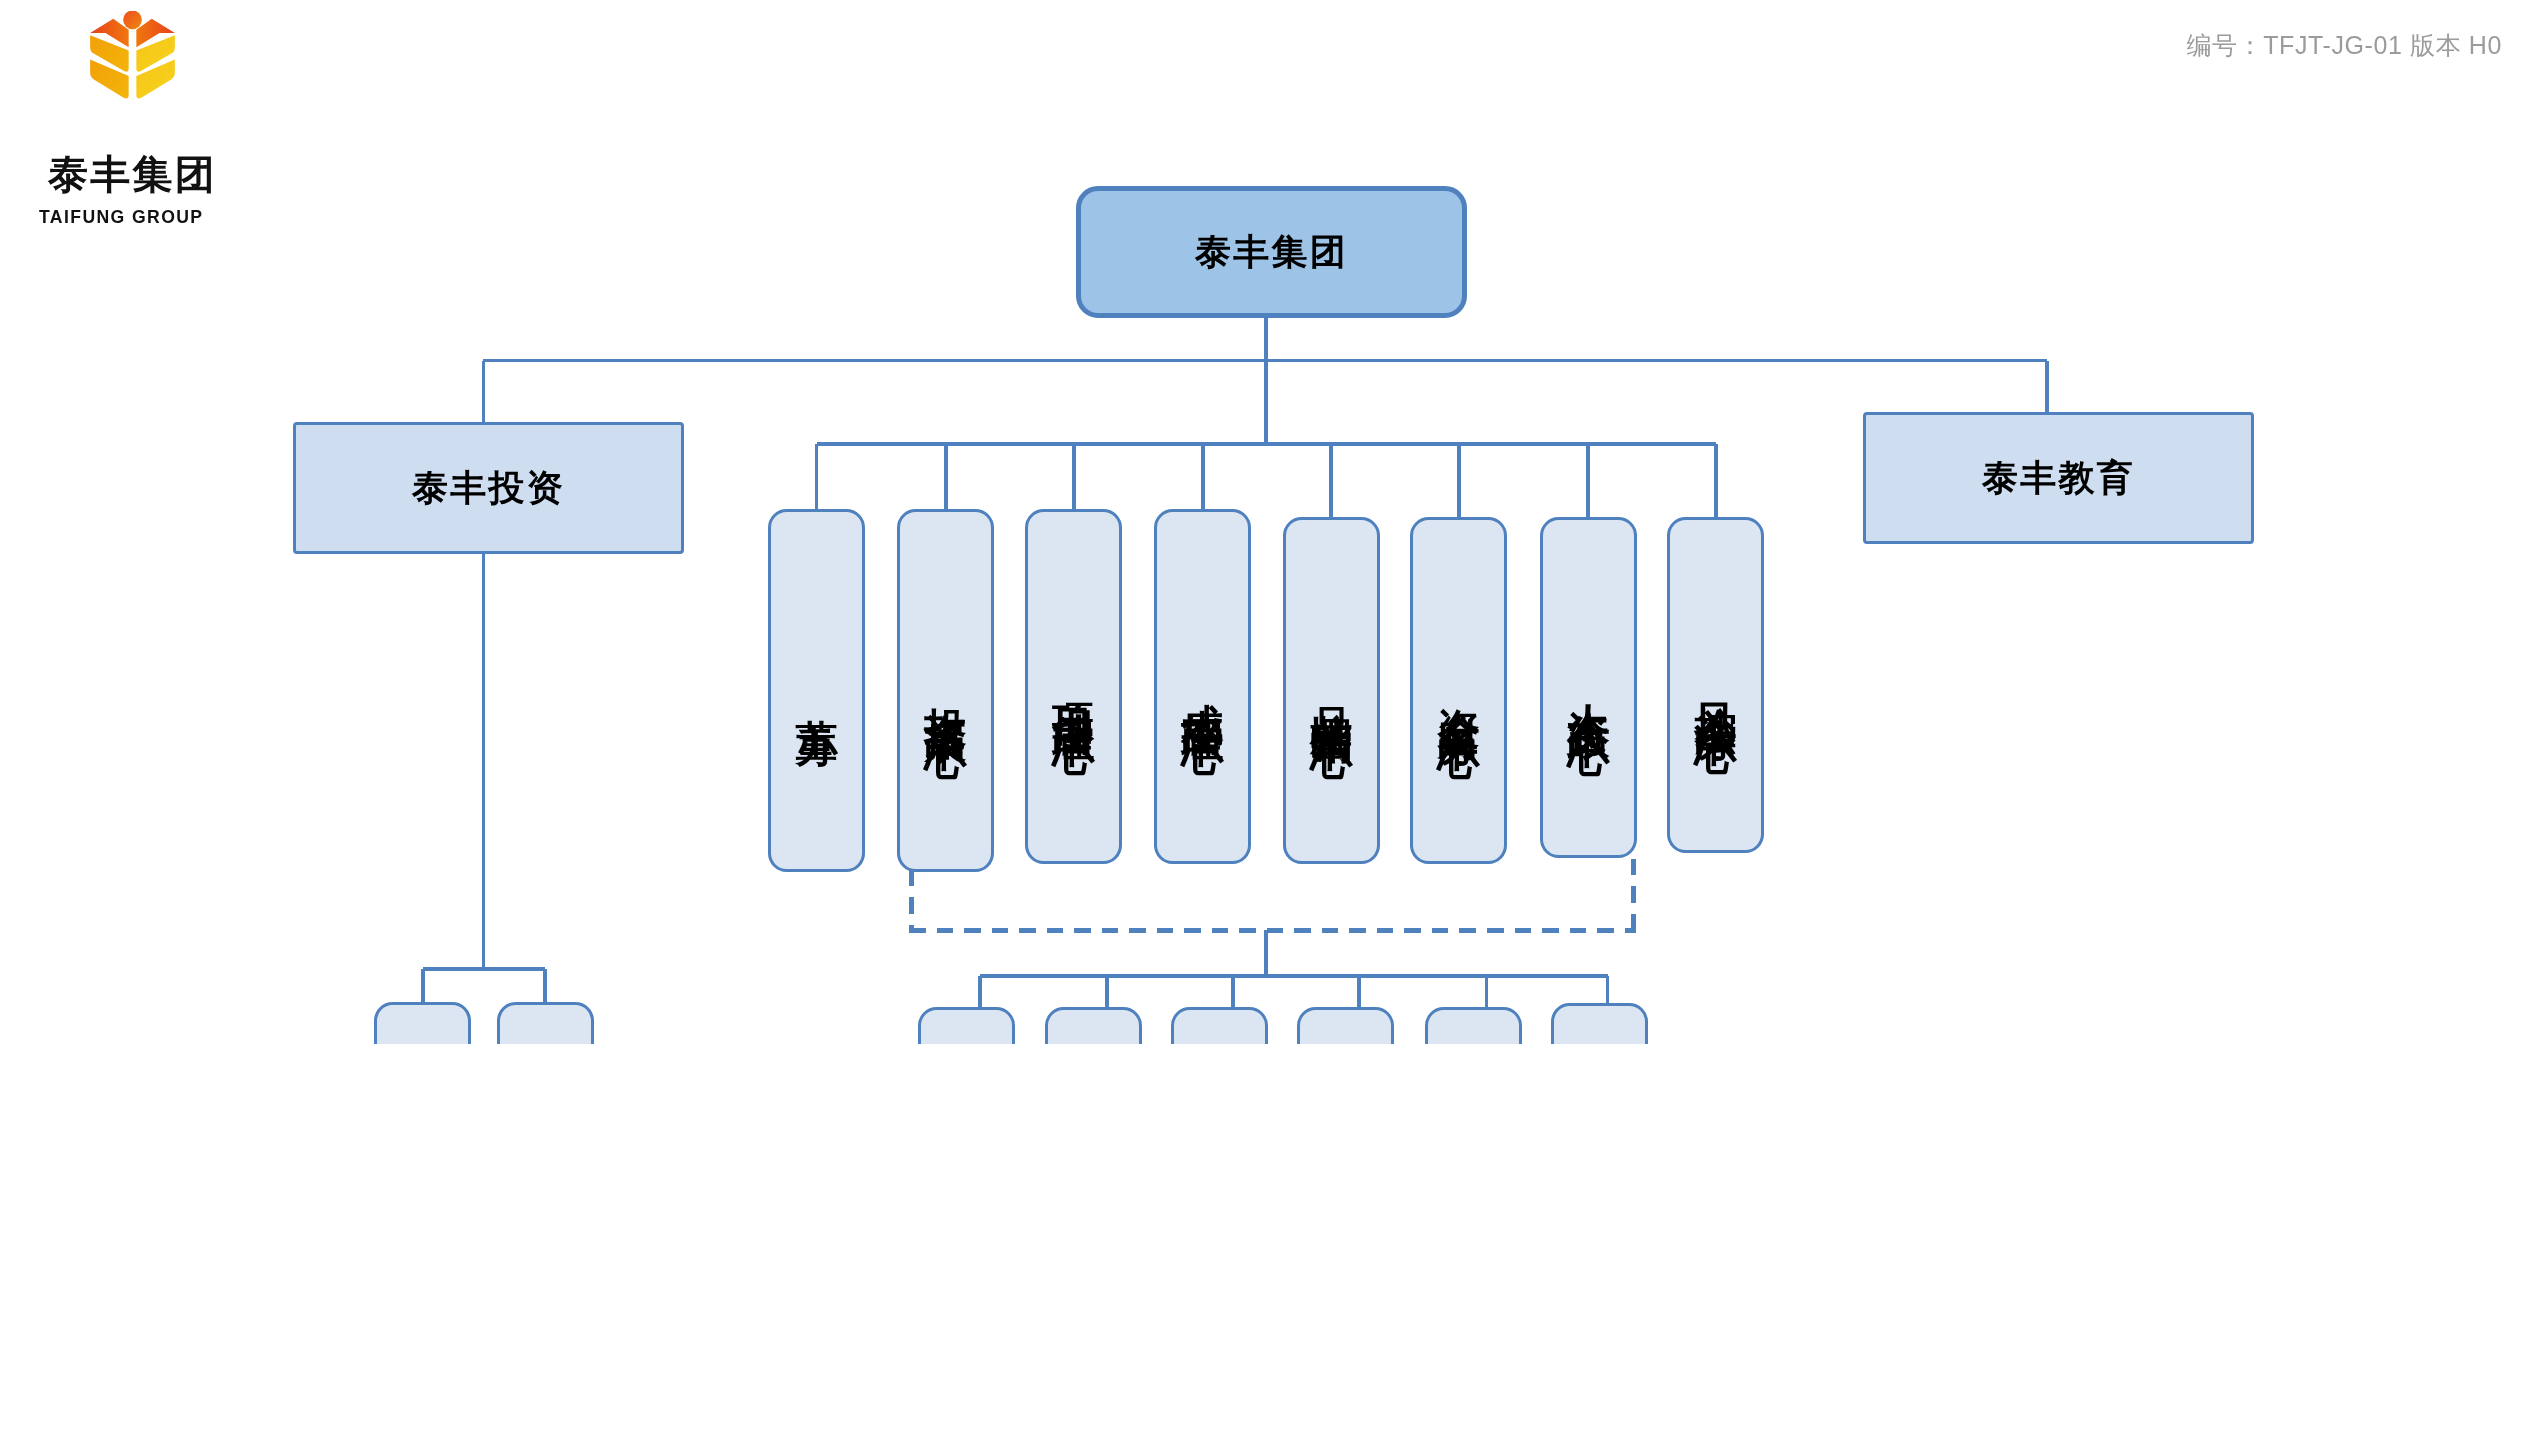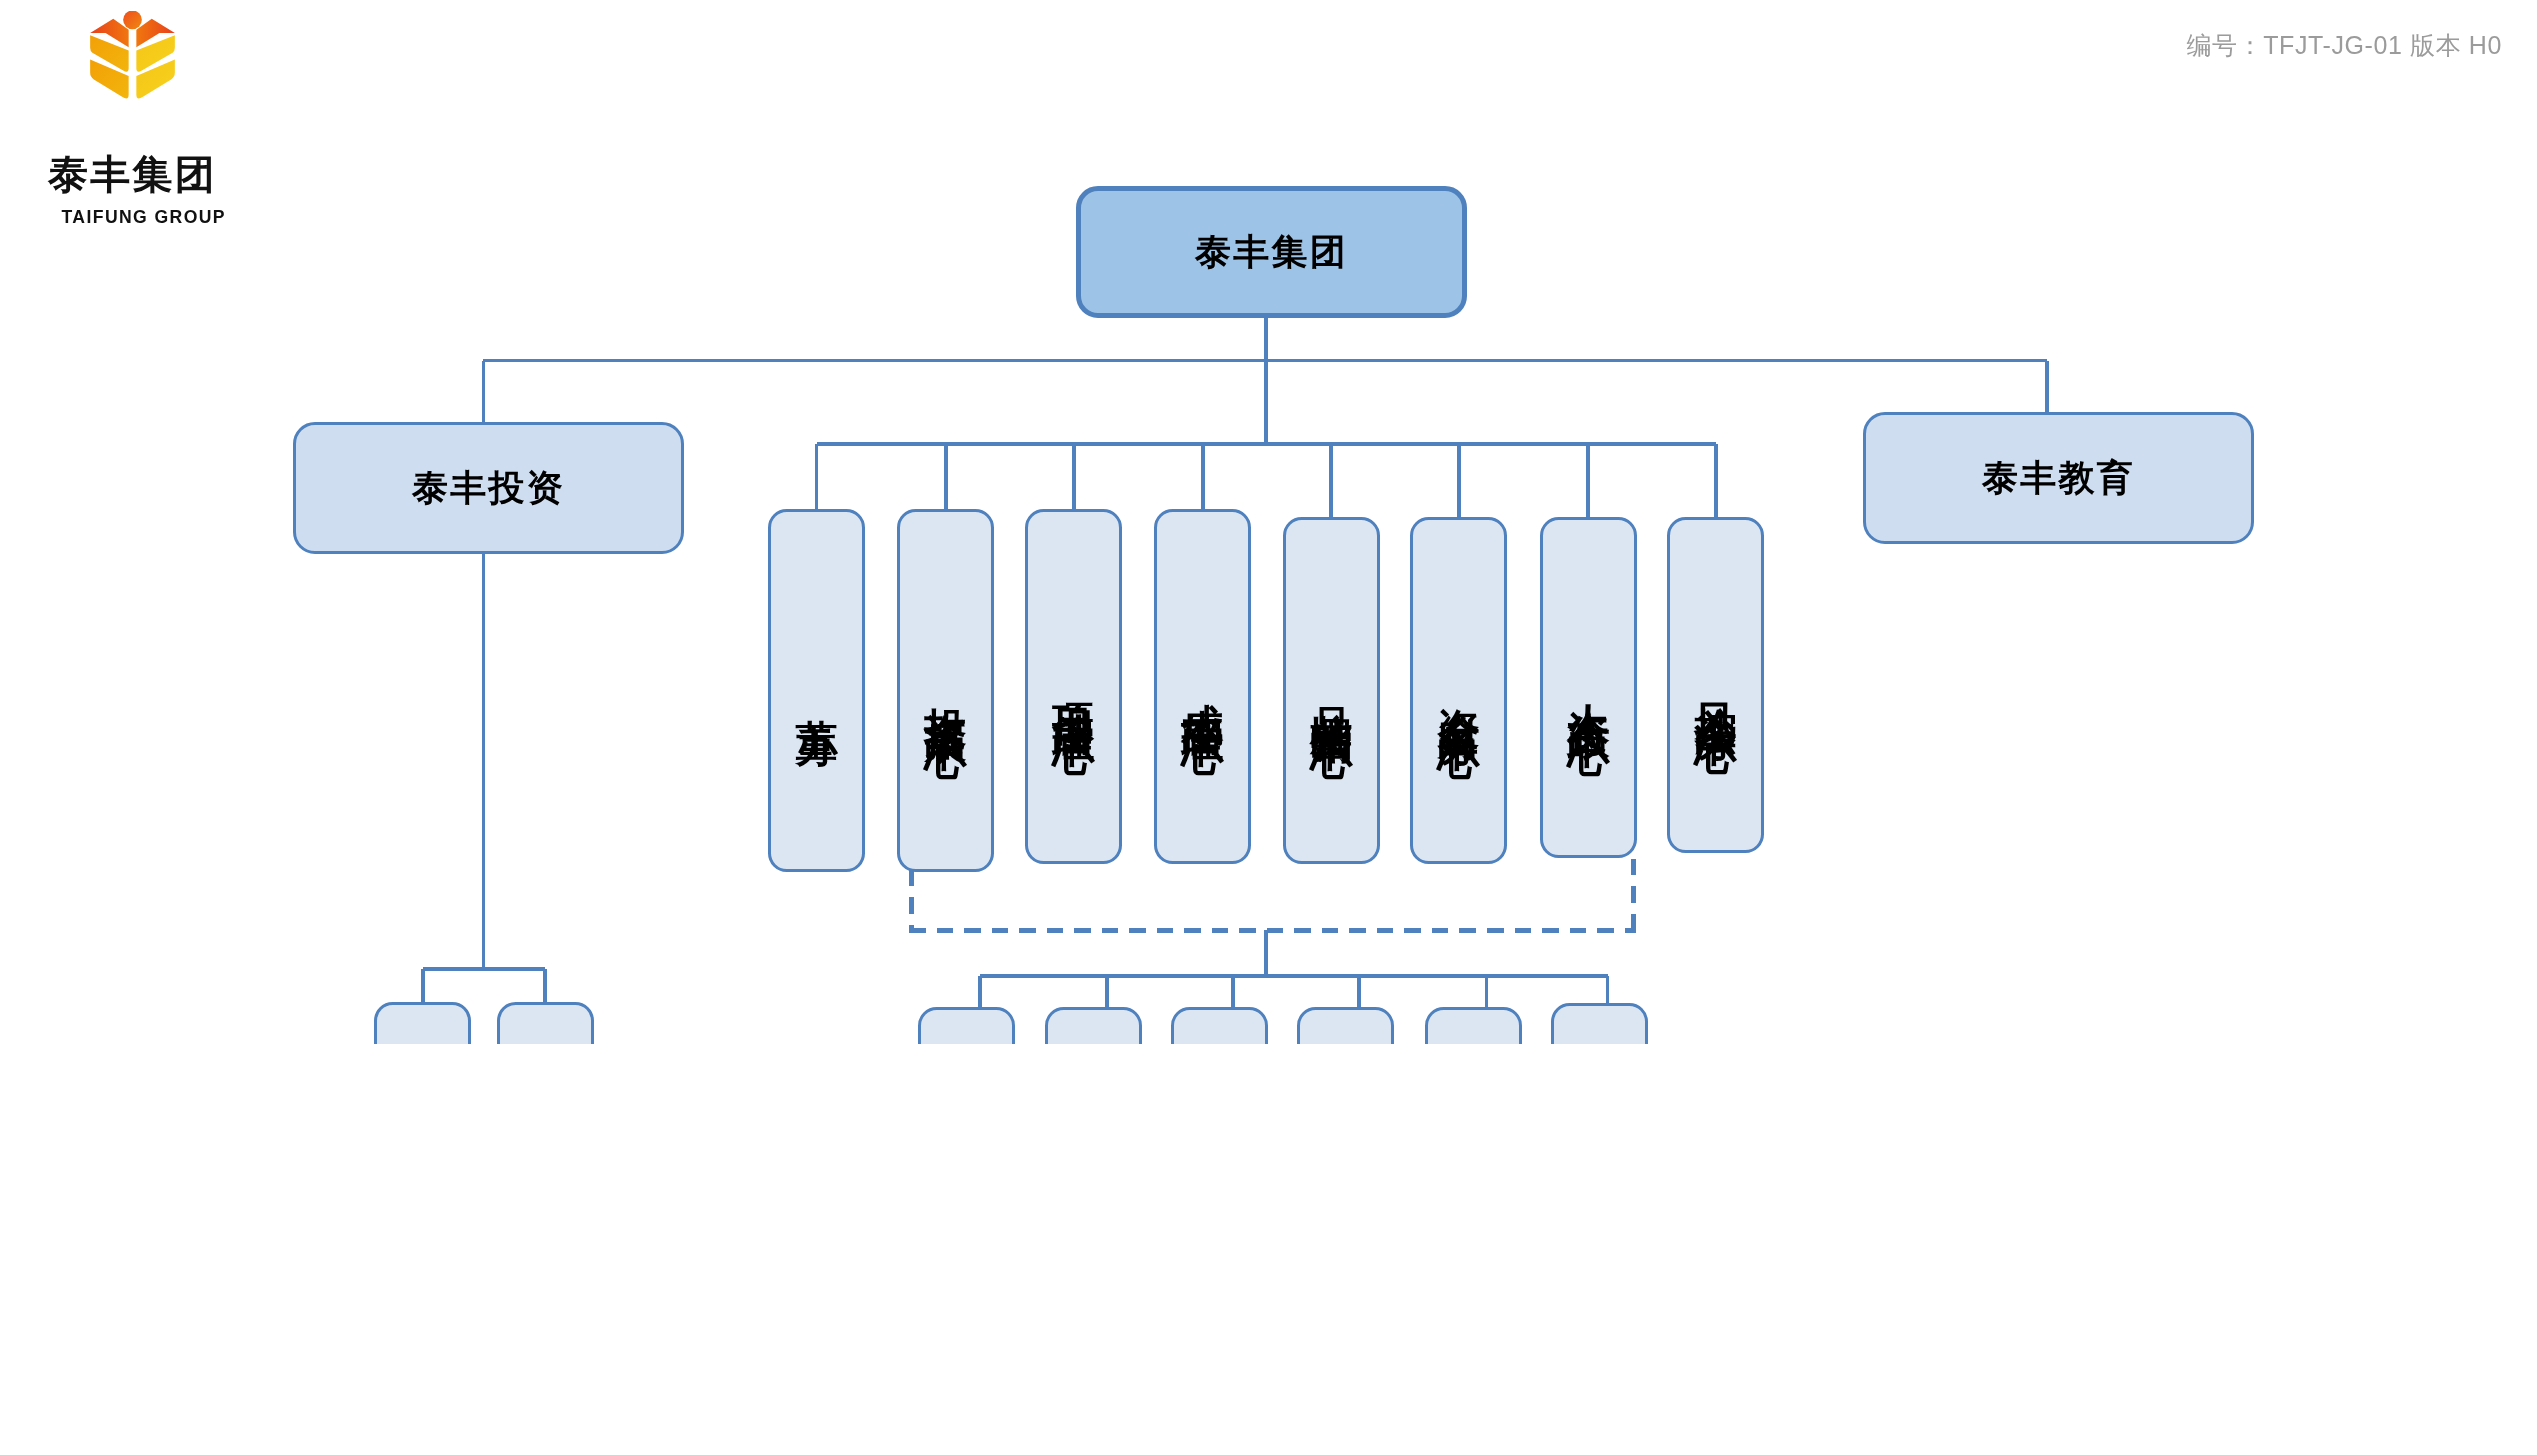--- a/index.html
+++ b/index.html
@@ -50,21 +50,21 @@
     font-weight:bold;
     color:#111111;
     letter-spacing:2.2px;
     line-height:1;
   }
   #logo-sub{
     position:absolute;
     left:0;
     top:198px;
     width:187px;
-    text-align:right;
+    text-align:left;
     font-size:17.6px;
     font-weight:bold;
     color:#111111;
     letter-spacing:1.4px;
     line-height:1;
   }
   
   #links{
     position:absolute;
     left:0;top:0;
@@ -85,21 +85,21 @@
     font-weight:bold;
     line-height:1.02;
   }
   .node.root{
     background:#9DC3E6;
     border-radius:22px;
     border-width:5px;
   }
   .node.unit{
     background:#CFDDF0;
-    border-radius:22px;
+    border-radius:4px;
     border-width:3.9px;
   }
   .node .label{
     text-align:center;
     white-space:pre-line;
   }
   
   .node.h .label{
     font-size:36px;
     letter-spacing:2.2px;

